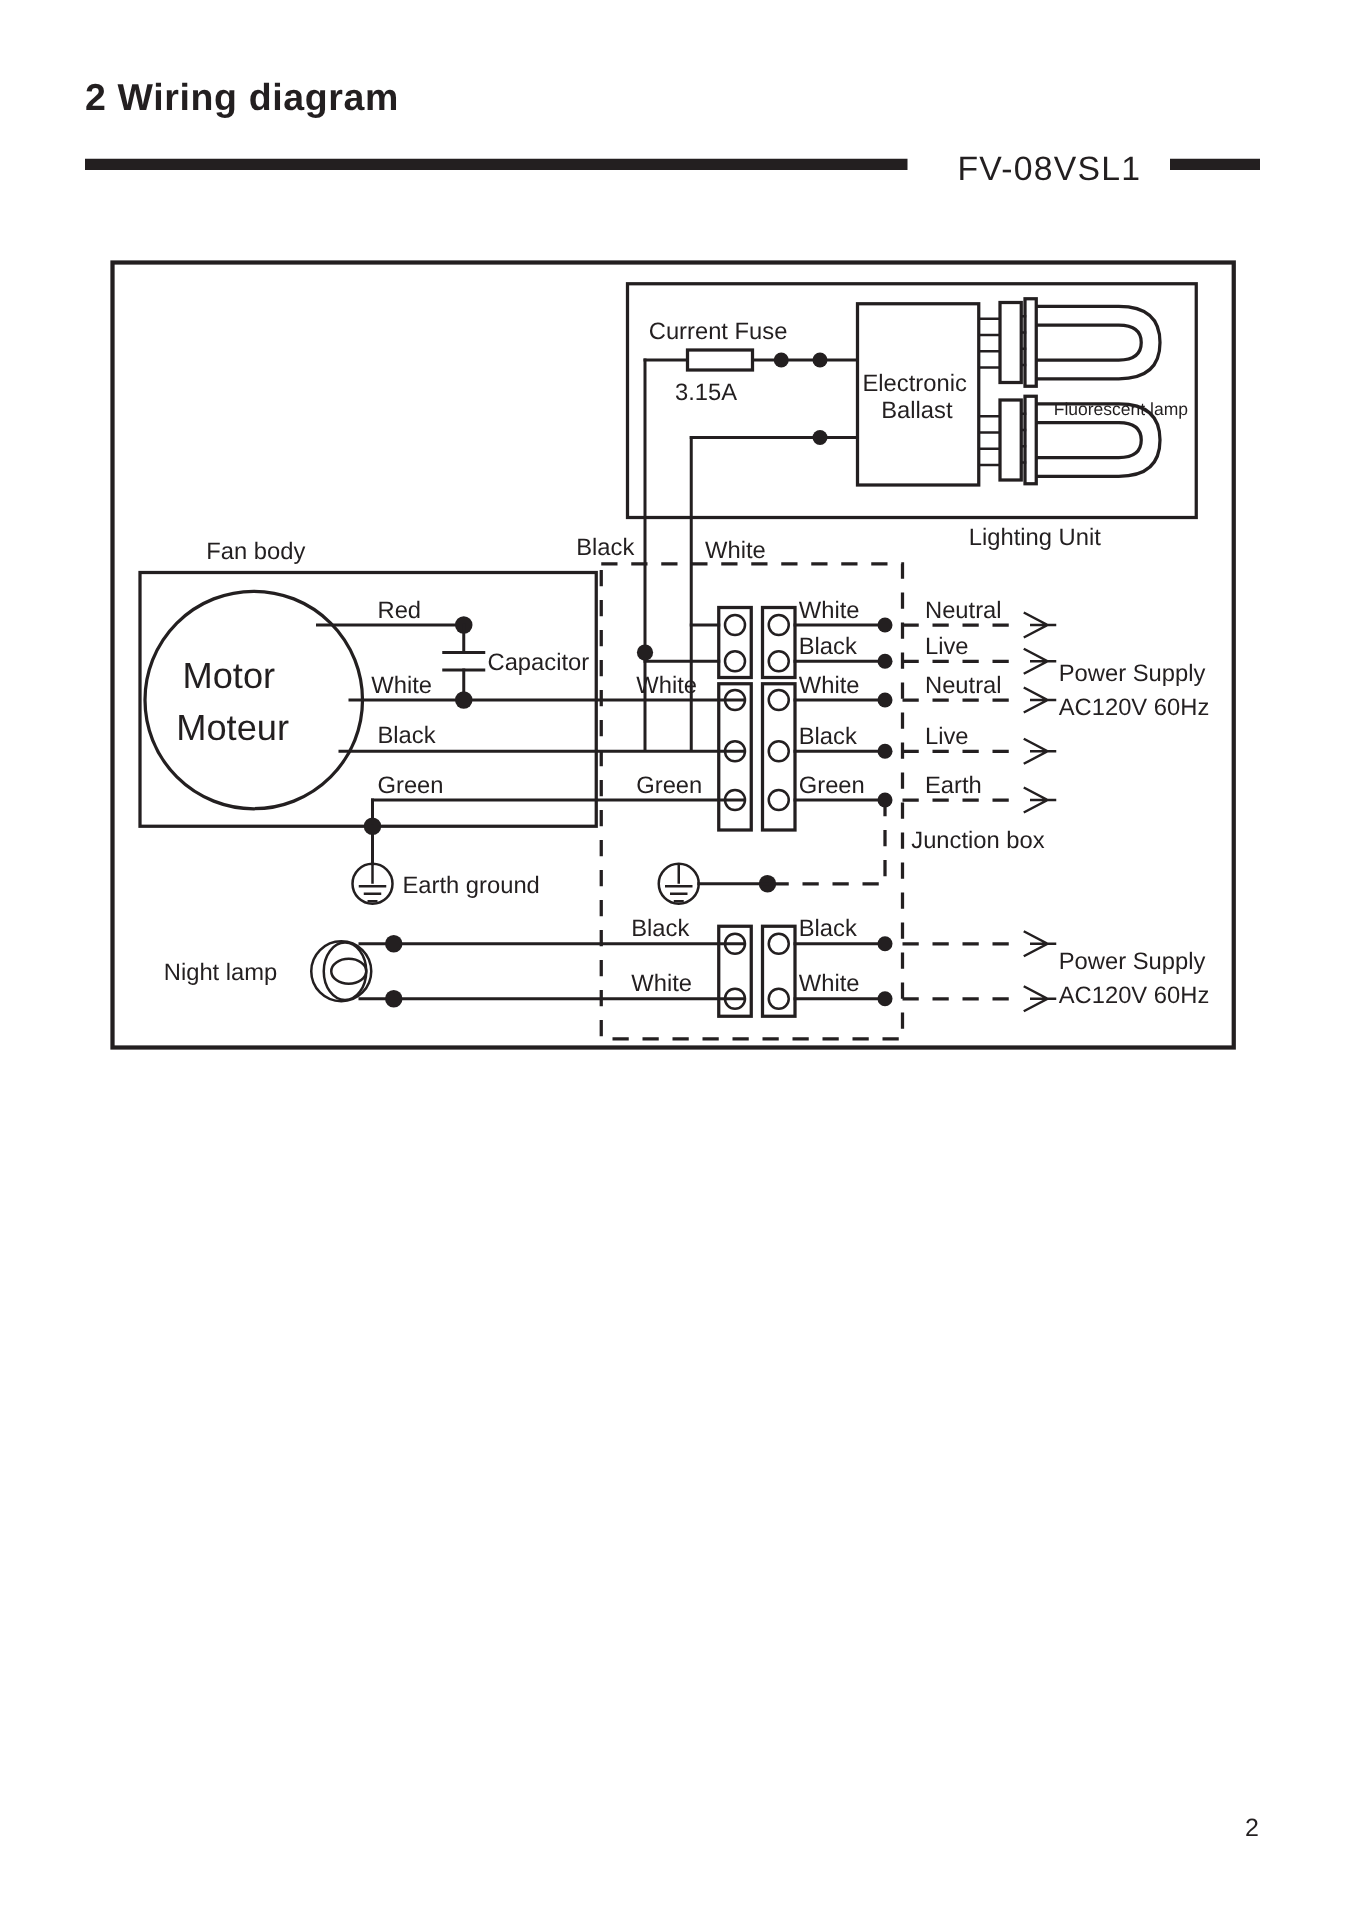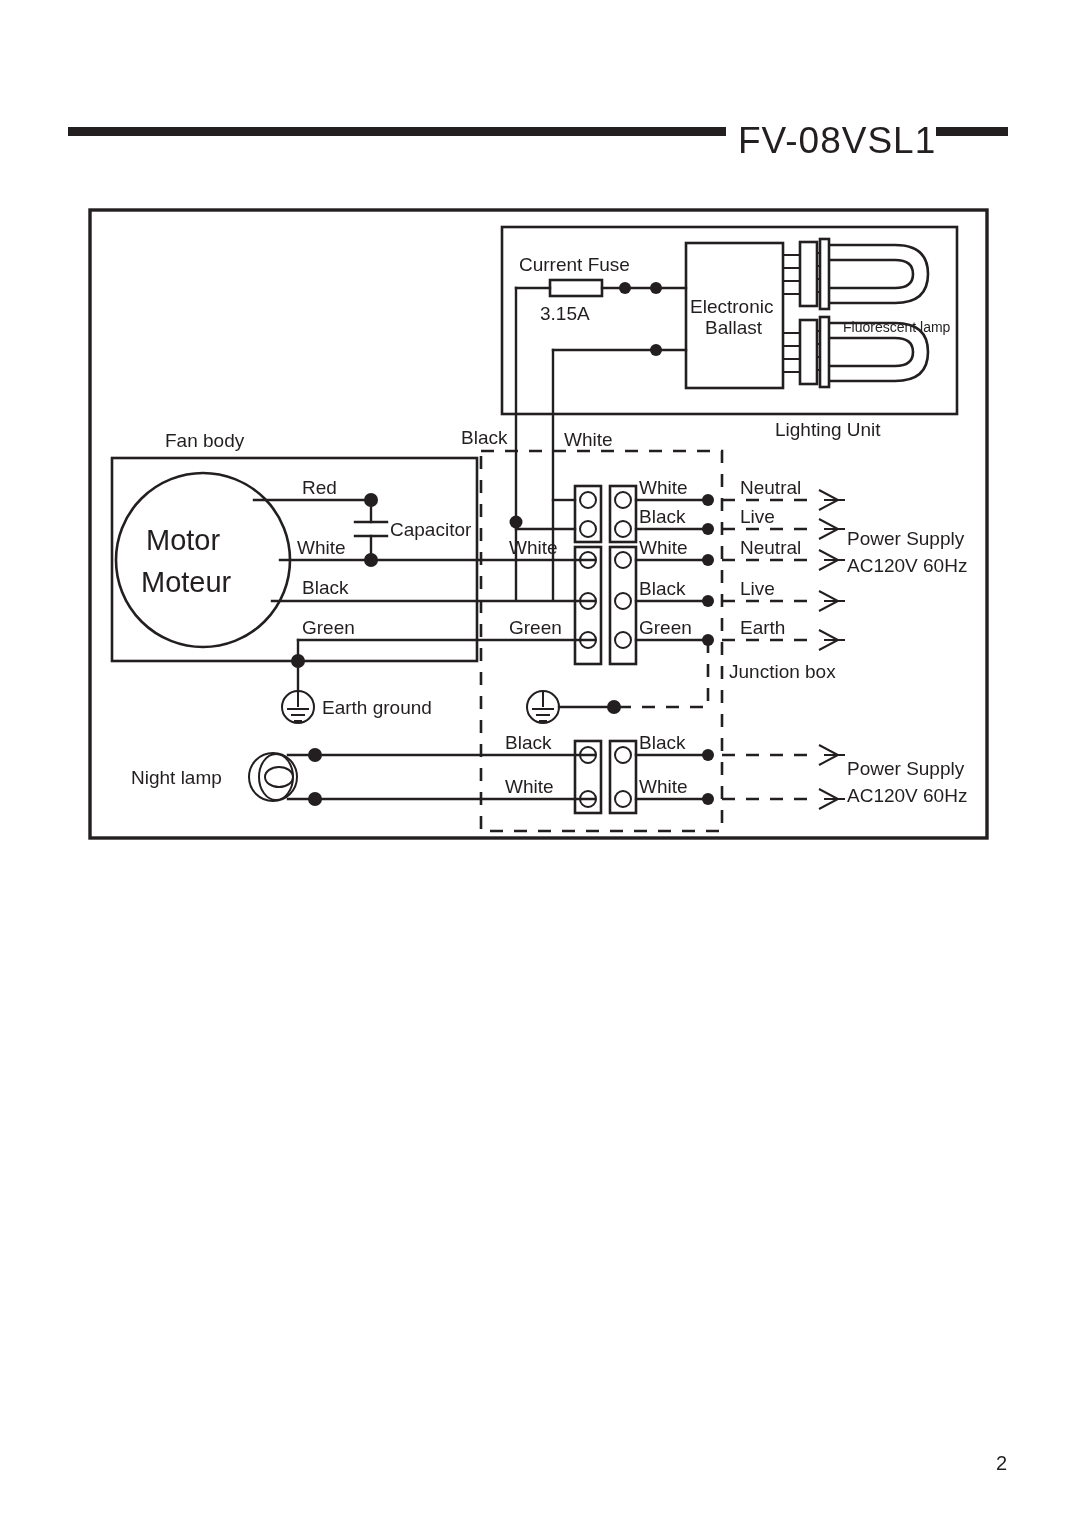--- a/index.html
+++ b/index.html
@@ -33,23 +33,23 @@
   .rule-left {
     position: absolute;
     left: 68px;
     top: 127px;
     width: 658px;
     height: 9px;
     background: #231f20;
   }
   .model-no {
     position: absolute;
-    left: 738px;
+    left: 766px;
     top: 120px;
-    font-size: 37px;
+    font-size: 27px;
     letter-spacing: 1px;
     white-space: nowrap;
   }
   .rule-right {
     position: absolute;
     left: 936px;
     top: 127px;
     width: 72px;
     height: 9px;
     background: #231f20;
@@ -100,20 +100,21 @@
     stroke: #231f20;
     stroke-width: 2.6;
     fill: none;
   }
 </style>
 </head>
 <body>
 
 <div id="page">
 
+  <div class="hdr-title">2 Wiring diagram</div>
   <div class="rule-left"></div>
   <div class="model-no">FV-08VSL1</div>
   <div class="rule-right"></div>
 
   <svg width="1080" height="900" viewBox="0 0 1080 900" style="position:absolute;left:0;top:170px">
 
     <rect class="frame" x="90" y="40" width="897" height="628"></rect>
 
     <g>
       <rect class="box" x="502" y="57" width="455" height="187"></rect>

